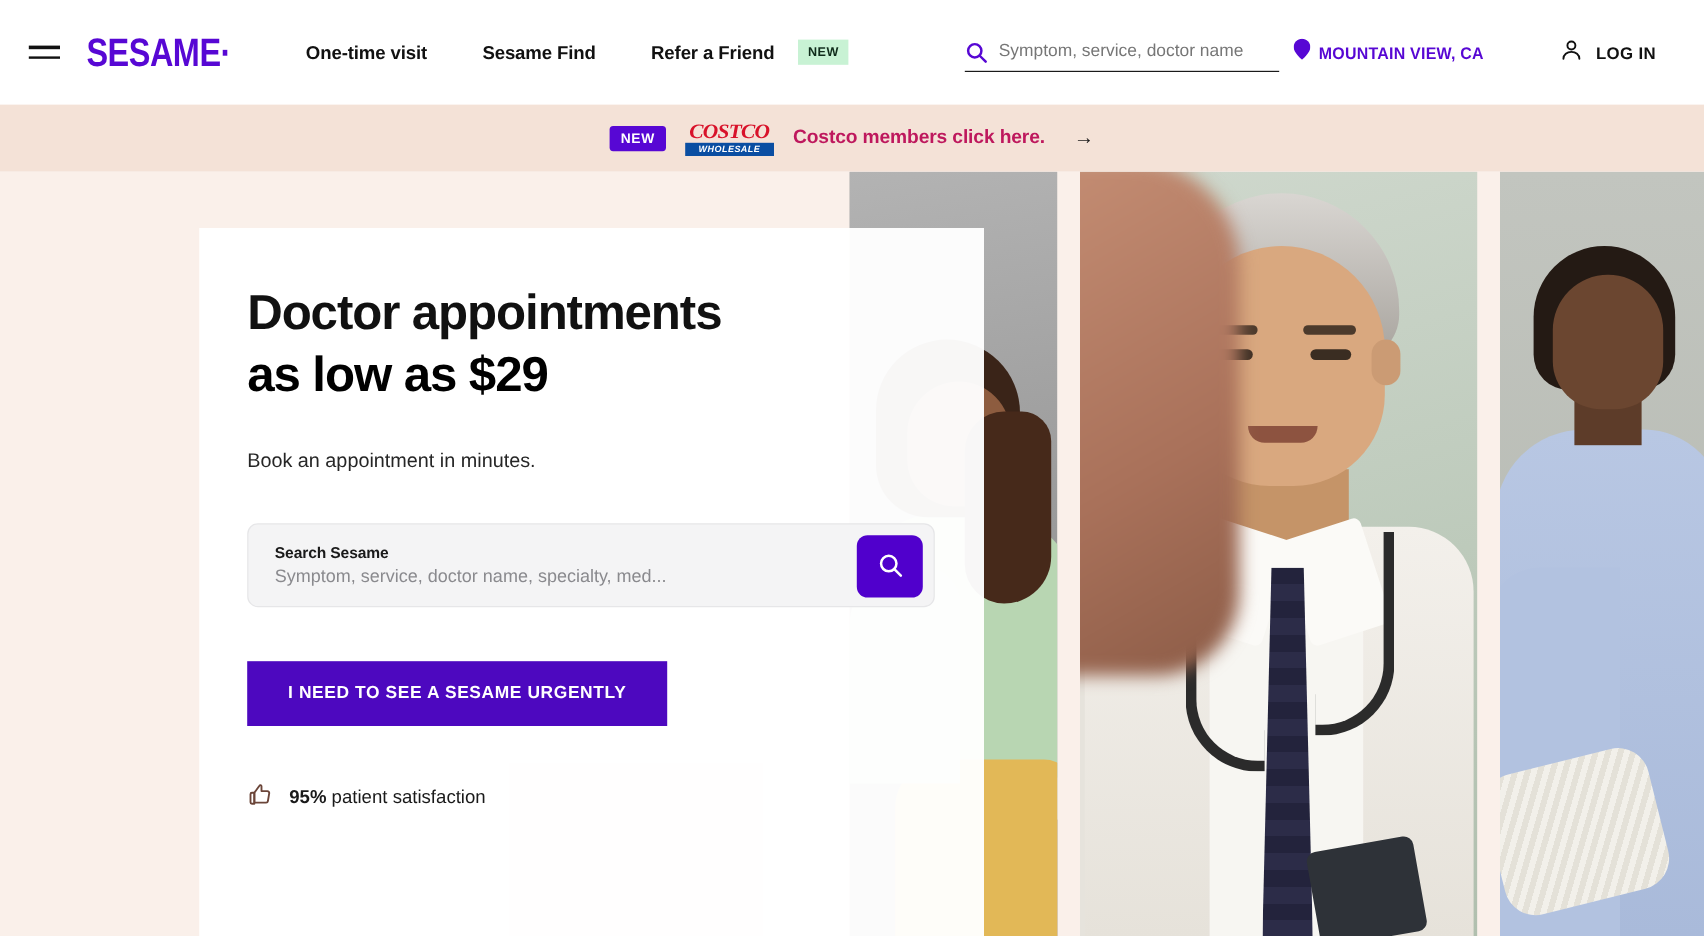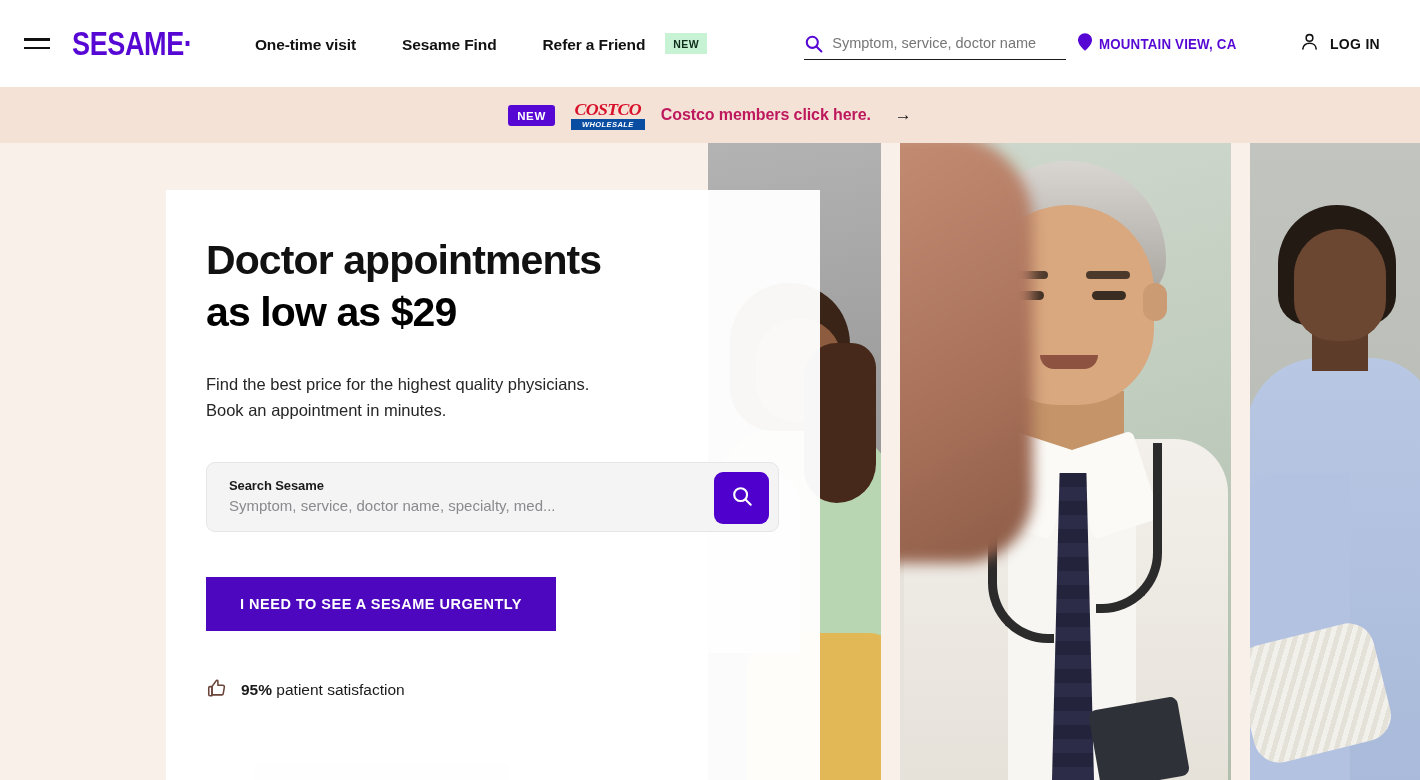--- a/index.html
+++ b/index.html
@@ -395,21 +395,20 @@
 
     <div class="card">
       <div class="card-inner">
 
         <h1 class="headline">
           <span>Doctor appointments</span>
           <span class="accent">as low as $29</span>
         </h1>
 
         <div class="subcopy">
-          <div>Find the best price for the highest quality physicians.</div>
           <div>Book an appointment in minutes.</div>
         </div>
 
         <div class="search-box">
           <div class="fields">
             <div class="search-label">Search Sesame</div>
             <input class="search-input" type="text" placeholder="Symptom, service, doctor name, specialty, med..." style="">
           </div>
           <button class="search-btn">
             <span>

